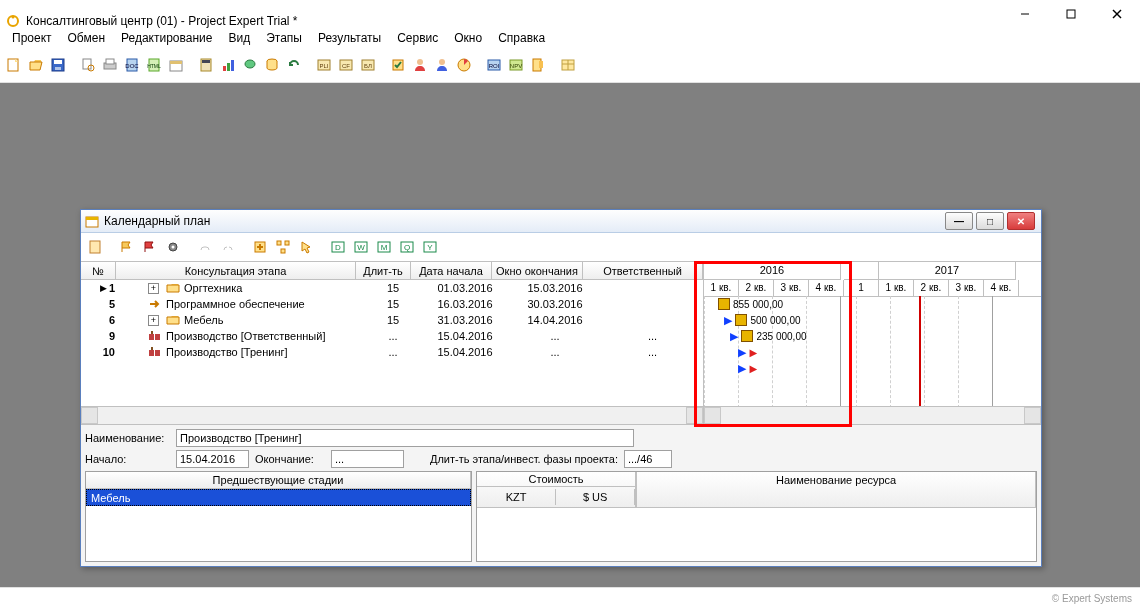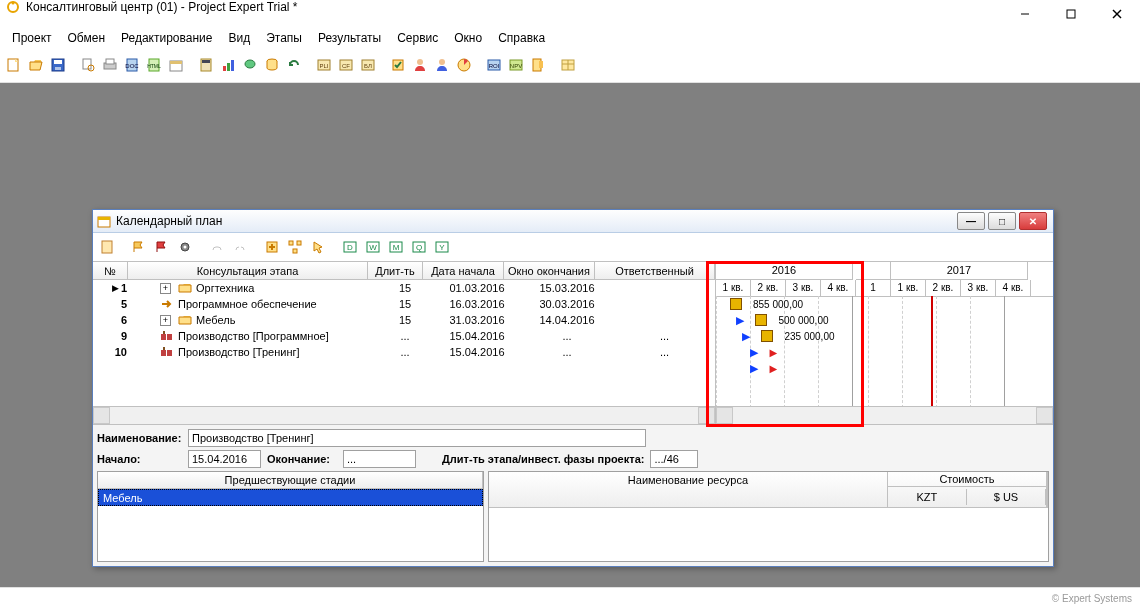--- a/index.html
+++ b/index.html
@@ -1,28 +1,28 @@
 <!DOCTYPE html>
 <html><head>
 <meta charset="utf-8">
 <style>
 html,body{margin:0;padding:0;font-family:"Segoe UI",Tahoma,sans-serif;font-size:11px;background:#fff;color:#000;overflow:hidden}
 .app{width:1140px;height:608px;position:relative;background:#fff;display:flex;flex-direction:column}
-.titlebar{height:28px;display:flex;align-items:flex-start;padding:0 0 0 6px;color:#000}
+.titlebar{height:28px;display:flex;align-items:flex-end;padding:0 0 0 6px;color:#000}
 .titlebar .logo{width:14px;height:14px;margin-right:6px;color:#e8a400}
 .titlebar .title{flex:1;font-size:12px}
 .win-controls{display:flex}
 .win-controls div{width:46px;height:28px;display:flex;align-items:center;justify-content:center}
 .menubar{height:20px;display:flex;align-items:center;padding:0 4px;gap:0;font-size:12px}
 .menubar span{padding:2px 8px}
 .toolbar{height:30px;display:flex;align-items:center;padding:2px 4px;gap:2px;border-bottom:1px solid #e1e1e1}
 .tbtn{width:20px;height:20px;display:flex;align-items:center;justify-content:center;border-radius:2px}
 .tsep{width:6px}
 .workspace{flex:1;background:#808080;position:relative}
-.mdi{position:absolute;left:92px;top:126px;width:960px;height:356px;background:#7dd3fc;border:1px solid #5a7fbd;box-shadow:2px 2px 6px rgba(0,0,0,.3);display:flex;flex-direction:column}
+.mdi{position:absolute;left:80px;top:126px;width:960px;height:356px;background:#7dd3fc;border:1px solid #5a7fbd;box-shadow:2px 2px 6px rgba(0,0,0,.3);display:flex;flex-direction:column}
 .mdi-titlebar{height:22px;background:linear-gradient(#fefefe,#e4ecf7);display:flex;align-items:center;padding:0 4px;font-size:12px;border-bottom:1px solid #b9cde5}
 .mdi-titlebar .micon{width:14px;height:14px;margin-right:5px;color:#c97a00}
 .mdi-titlebar .ttl{flex:1}
 .mdi-ctrl{display:flex;gap:3px;margin-right:2px}
 .mdi-ctrl div{width:26px;height:16px;display:flex;align-items:center;justify-content:center;font-size:10px;font-weight:bold;border:1px solid #888;border-radius:2px;background:linear-gradient(#fdfdfd,#dcdcdc)}
 .mdi-ctrl .close{background:linear-gradient(#f08080,#d83c3c);border-color:#b03030;color:#fff}
 .mdi-toolbar{height:24px;background:#fff;border-bottom:1px solid #c0c0c0;display:flex;align-items:center;padding:2px 4px;gap:3px}
 .splitter{display:flex;height:162px}
 .left-grid{width:622px;background:#fff;display:flex;flex-direction:column;border-right:1px solid #c0c0c0}
 .right-gantt{flex:1;background:#fff;position:relative}
@@ -46,28 +46,28 @@
 .gantt-head{height:34px;display:flex;border-bottom:1px solid #c0c0c0}
 .gantt-head .scrolled{display:flex;position:relative}
 .year-block{display:flex;flex-direction:column}
 .year-label{height:17px;display:flex;align-items:center;justify-content:center;border-right:1px solid #c0c0c0;border-bottom:1px solid #c0c0c0;font-size:11px}
 .quarters{display:flex;height:17px}
 .quarters div{width:34px;display:flex;align-items:center;justify-content:center;border-right:1px solid #c0c0c0;font-size:10px;white-space:nowrap}
 .gantt-body{position:absolute;top:34px;left:0;right:0;height:112px}
 .gline{position:absolute;top:0;bottom:0;border-left:1px dashed #d0d0d0}
 .gline.solid{border-left:1px solid #a0a0a0}
 .today{border-left:2px solid #d00000}
-.gantt-item{position:absolute;height:14px;display:flex;align-items:center;font-size:10px;gap:11px}
+.gantt-item{position:absolute;height:14px;display:flex;align-items:center;font-size:10px;gap:3px}
 .bar-real{width:10px;height:10px;background:#e8b400;border:1px solid #805000}
 .flag{color:#1040ff;font-size:11px}
 .flag-red{color:#e02020}
 .redbox{position:absolute;border:3px solid #ff0000;pointer-events:none}
 .bottom-pane{flex:1;background:#f4f4f4;padding:4px;display:flex;flex-direction:column;gap:3px;font-size:11px;border-top:1px solid #c0c0c0}
 .meta-row{display:flex;align-items:center;gap:6px}
-.meta-row label{font-weight:bold;min-width:85px}
+.meta-row label{font-weight:normal;min-width:85px}
 .meta-row input{height:16px;border:1px solid #a0a0a0;background:#fff;font-size:11px;padding:0 3px}
 .tables{display:flex;flex:1;gap:0}
 .tbl{background:#fff;border:1px solid #a0a0a0;display:flex;flex-direction:column}
 .tbl .thead{display:flex;background:linear-gradient(#fff,#eee);border-bottom:1px solid #c0c0c0}
 .tbl .thead div{flex:1;text-align:center;padding:2px 0;border-right:1px solid #c0c0c0;font-size:11px}
 .tbl .tbody{flex:1}
 .sel-row{background:#1a50d8;color:#fff;border:1px dotted #000;height:15px;padding:0 4px;font-size:11px;display:flex;align-items:center}
 .statusbar{height:20px;background:#fff;border-top:1px solid #e1e1e1;display:flex;align-items:center;justify-content:flex-end;padding:0 8px;font-size:10px;color:#999}
 svg{display:block}
 </style>
@@ -454,21 +454,21 @@
                 </div>
                 <div class="col-name">
                   <span class="name-indent"></span>
                   <span class="icon">
                     <svg width="14" height="12">
                       <rect x="1" y="4" width="5" height="6" fill="#c04040"></rect>
                       <rect x="7" y="4" width="5" height="6" fill="#c04040"></rect>
                       <rect x="3" y="1" width="2" height="3" fill="#805020"></rect>
                     </svg>
                   </span>
-                  <span>Производство [Программное]</span>
+                  <span>Производство [Ответственный]</span>
                 </div>
                 <div class="col-dur">...</div>
                 <div class="col-start">15.04.2016</div>
                 <div class="col-end">...</div>
                 <div class="col-resp">...</div>
               </div>
               <div class="row">
                 <div class="col-num">
                   <b>10</b>
                 </div>
@@ -579,28 +579,28 @@
           <div class="tbl" style="width:385px">
             <div class="thead">
                 <div>Предшествующие стадии</div>
               </div>
             <div class="tbody">
               <div class="sel-row">Мебель</div>
             </div>
           </div>
           <div class="tbl" style="flex:1;margin-left:4px">
             <div class="thead">
-              <div style="flex:2.5">Наименование ресурса</div>
               <div style="flex:1;display:flex;flex-direction:column;padding:0">
                 <div style="border-bottom:1px solid #c0c0c0;padding:1px 0">Стоимость</div>
                 <div style="display:flex">
                   <div style="flex:1;border-right:1px solid #c0c0c0">KZT</div>
                   <div style="flex:1">$ US</div>
                 </div>
               </div>
+              <div style="flex:2.5">Наименование ресурса</div>
             </div>
             <div class="tbody"></div>
           </div>
         </div>
       </div>
 
     </div>
   </div>
 
   <div class="statusbar">

